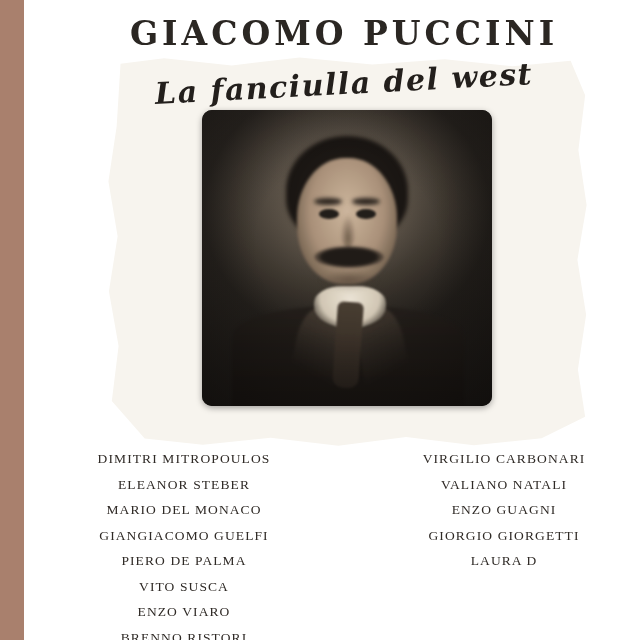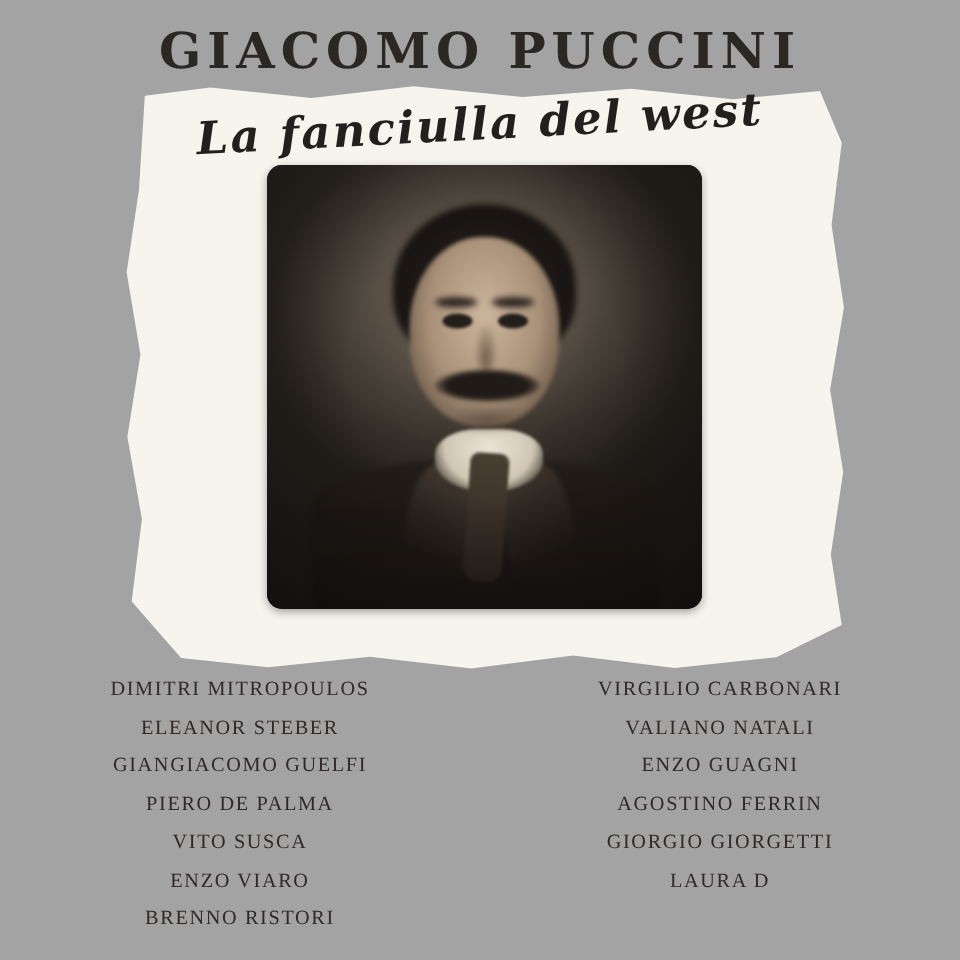--- a/index.html
+++ b/index.html
@@ -11,21 +11,22 @@
     height: 640px;
     background: #a9806d;
     font-family: "Liberation Sans", sans-serif;
     overflow: hidden;
     position: relative;
   }
 
   #poster {
     position: absolute;
     inset: 0;
-    background: #a3a3a3;
+    background: #ffffff;
+    margin-left: 24px;
   }
 
   
   .composer-title {
     position: absolute;
     top: 14px;
     left: 0;
     width: 640px;
     text-align: center;
     font-family: "DejaVu Serif", serif;
@@ -219,29 +220,29 @@
       <div class="p-shape nose"></div>
       <div class="p-shape moustache"></div>
       <div class="p-shape chin-shadow"></div>
     </div>
   </div>
 
   <div class="cast">
     <div class="cast-col">
       <div class="cast-name">DIMITRI MITROPOULOS</div>
       <div class="cast-name">ELEANOR STEBER</div>
+      <div class="cast-name">MARIO DEL MONACO</div>
       <div class="cast-name">GIANGIACOMO GUELFI</div>
       <div class="cast-name">PIERO DE PALMA</div>
       <div class="cast-name">VITO SUSCA</div>
       <div class="cast-name">ENZO VIARO</div>
       <div class="cast-name">BRENNO RISTORI</div>
     </div>
     <div class="cast-col">
       <div class="cast-name">VIRGILIO CARBONARI</div>
       <div class="cast-name">VALIANO NATALI</div>
       <div class="cast-name">ENZO GUAGNI</div>
-      <div class="cast-name">AGOSTINO FERRIN</div>
       <div class="cast-name">GIORGIO GIORGETTI</div>
       <div class="cast-name">LAURA D</div>
     </div>
   </div>
 
 </div>
 
 </body></html>

